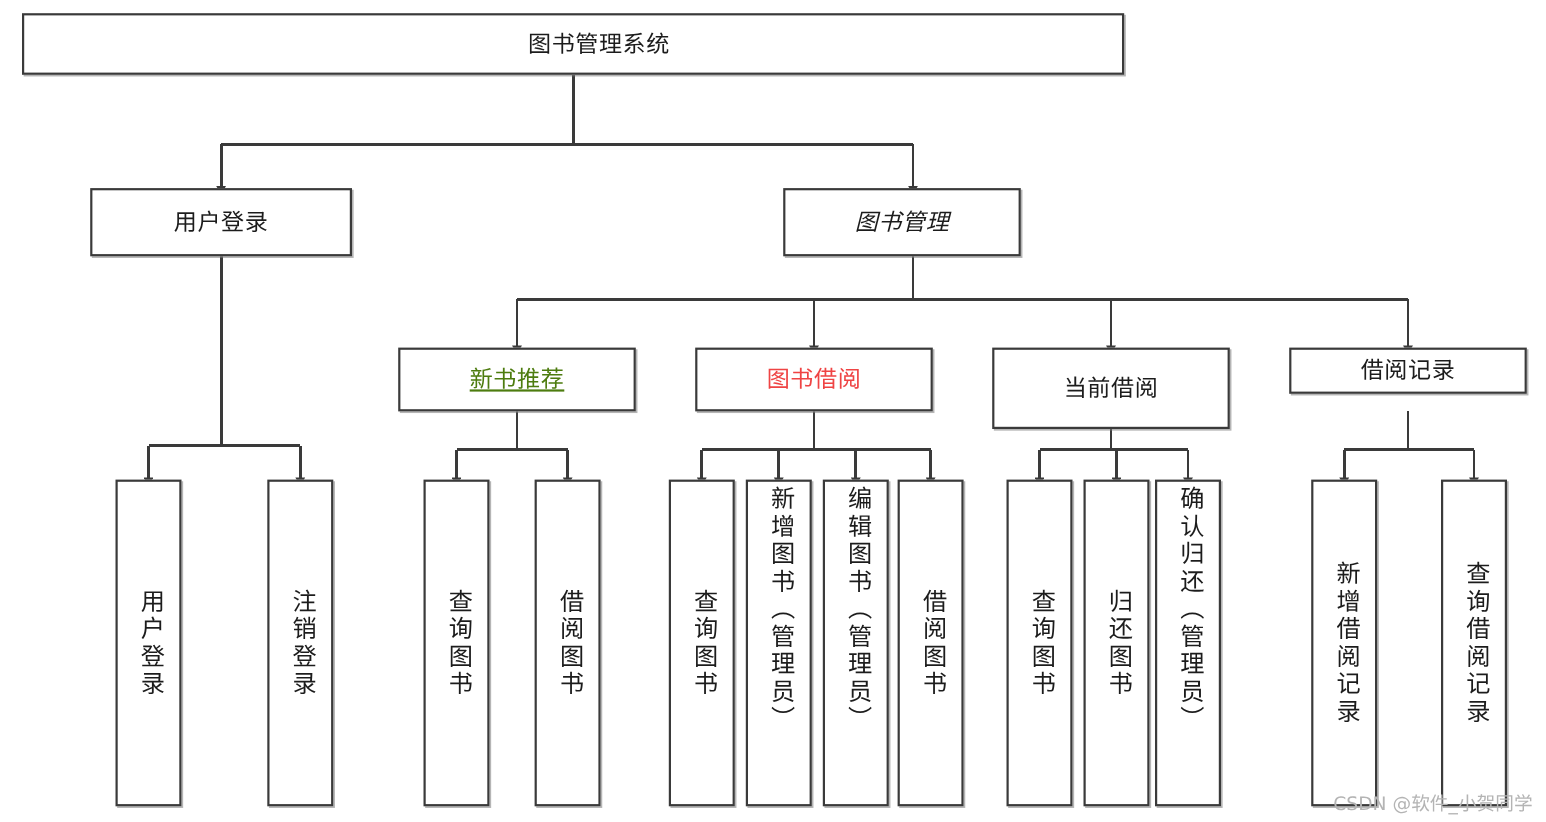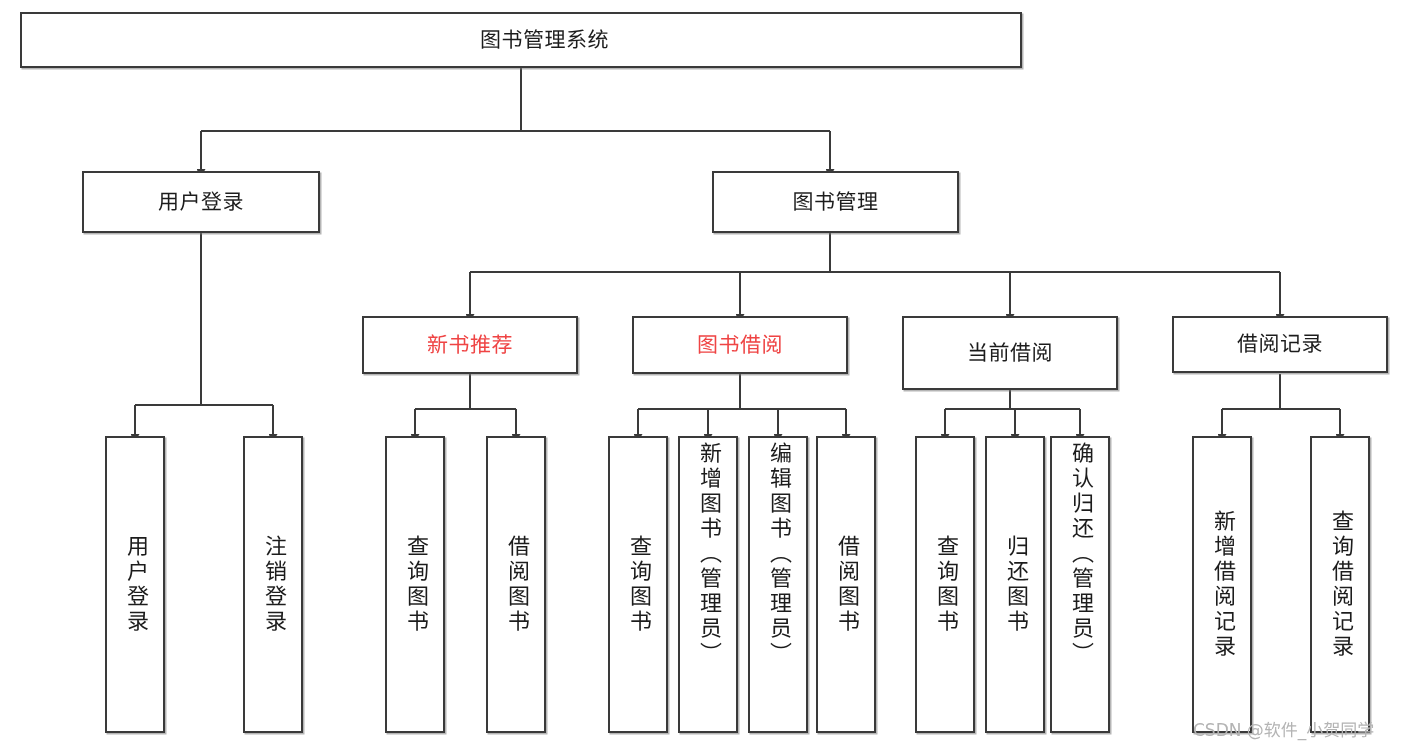--- a/index.html
+++ b/index.html
@@ -67,20 +67,21 @@
     height: 747px;
     pointer-events: none;
   }
   .watermark {
     position: absolute;
     color: #b4b4b4;
     font-size: 17px;
     white-space: nowrap;
     user-select: none;
     font-family: "DejaVu Sans", "Liberation Sans", sans-serif;
+    padding-left: 19px;
   }
 </style>
 </head>
 <body>
 
 <div id="diagram-root">
   <svg id="connector-layer" width="1405" height="747" viewBox="0 0 1405 747" aria-hidden="true">
       <defs>
         <marker id="arrowhead" markerWidth="7" markerHeight="9" refX="1" refY="4.5" orient="auto" markerUnits="userSpaceOnUse">
           <path d="M0,0 L0,9 L8,4.5 Z" fill="#3a3a3a"></path>
@@ -119,33 +120,33 @@
       <line x1="1222" y1="409" x2="1340" y2="409" stroke="#3a3a3a" stroke-width="2.6" shape-rendering="crispEdges"></line>
       <line x1="1222" y1="409" x2="1222" y2="435" stroke="#3a3a3a" stroke-width="2.6" shape-rendering="crispEdges" marker-end="url(#arrowhead)"></line>
       <line x1="1340" y1="409" x2="1340" y2="435" stroke="#3a3a3a" stroke-width="2.6" shape-rendering="crispEdges" marker-end="url(#arrowhead)"></line>
     </svg>
 <div class="node-box node-horizontal" style="left: 20px; top: 12px; width: 1002px; height: 56px; background: rgb(255, 255, 255); border-color: rgb(58, 58, 58); padding-left: 47px;">
       <span class="node-label" style="color: rgb(28, 28, 28);">图书管理系统</span>
     </div>
     <div class="node-box node-horizontal" style="left: 82px; top: 171px; width: 238px; height: 62px; background: rgb(255, 255, 255); border-color: rgb(58, 58, 58);">
       <span class="node-label" style="color: rgb(28, 28, 28);">用户登录</span>
     </div>
-    <div class="node-box node-horizontal" style="left: 712px; top: 171px; width: 247px; height: 62px; background: rgb(255, 255, 255); border-color: rgb(58, 58, 58);">
+    <div class="node-box node-horizontal" style="left: 712px; top: 171px; width: 216px; height: 62px; background: rgb(255, 255, 255); border-color: rgb(58, 58, 58); font-style: italic;">
       <span class="node-label" style="color: rgb(28, 28, 28);">图书管理</span>
     </div>
     <div class="node-box node-horizontal" style="left: 362px; top: 316px; width: 216px; height: 58px; background: rgb(255, 255, 255); border-color: rgb(58, 58, 58);">
-      <span class="node-label" style="color: #ef4444;">新书推荐</span>
+      <span class="node-label" style="color: #4d7c0f; text-decoration: underline;">新书推荐</span>
     </div>
     <div class="node-box node-horizontal" style="left: 632px; top: 316px; width: 216px; height: 58px; background: rgb(255, 255, 255); border-color: rgb(58, 58, 58);">
       <span class="node-label" style="color: #ef4444;">图书借阅</span>
     </div>
     <div class="node-box node-horizontal" style="left: 902px; top: 316px; width: 216px; height: 74px; background: rgb(255, 255, 255); border-color: rgb(58, 58, 58);">
       <span class="node-label" style="color: rgb(28, 28, 28);">当前借阅</span>
     </div>
-    <div class="node-box node-horizontal" style="left: 1172px; top: 316px; width: 216px; height: 57px; background: rgb(255, 255, 255); border-color: rgb(58, 58, 58);">
+    <div class="node-box node-horizontal" style="left: 1172px; top: 316px; width: 216px; height: 42px; background: rgb(255, 255, 255); border-color: rgb(58, 58, 58);">
       <span class="node-label" style="color: rgb(28, 28, 28);">借阅记录</span>
     </div>
     <div class="node-box node-vertical vcenter" style="left: 105px; top: 436px; width: 60px; height: 297px; background: rgb(255, 255, 255); border-color: rgb(58, 58, 58);">
       <span class="node-label" style="color: rgb(28, 28, 28);">用户登录</span>
     </div>
     <div class="node-box node-vertical vcenter" style="left: 243px; top: 436px; width: 60px; height: 297px; background: rgb(255, 255, 255); border-color: rgb(58, 58, 58);">
       <span class="node-label" style="color: rgb(28, 28, 28);">注销登录</span>
     </div>
     <div class="node-box node-vertical vcenter" style="left: 385px; top: 436px; width: 60px; height: 297px; background: rgb(255, 255, 255); border-color: rgb(58, 58, 58);">
       <span class="node-label" style="color: rgb(28, 28, 28);">查询图书</span>

